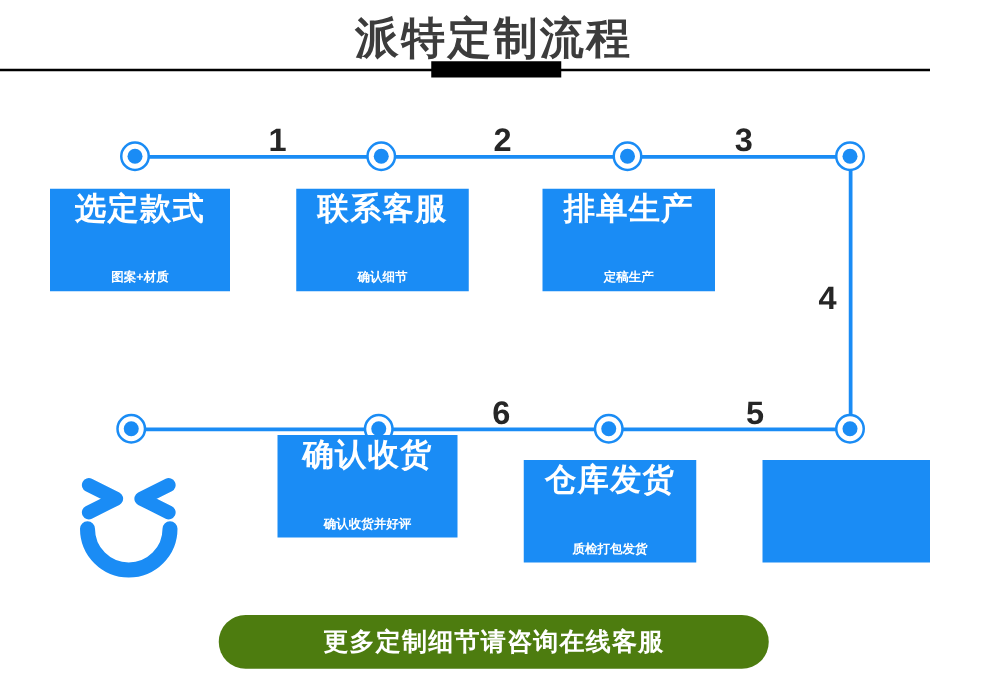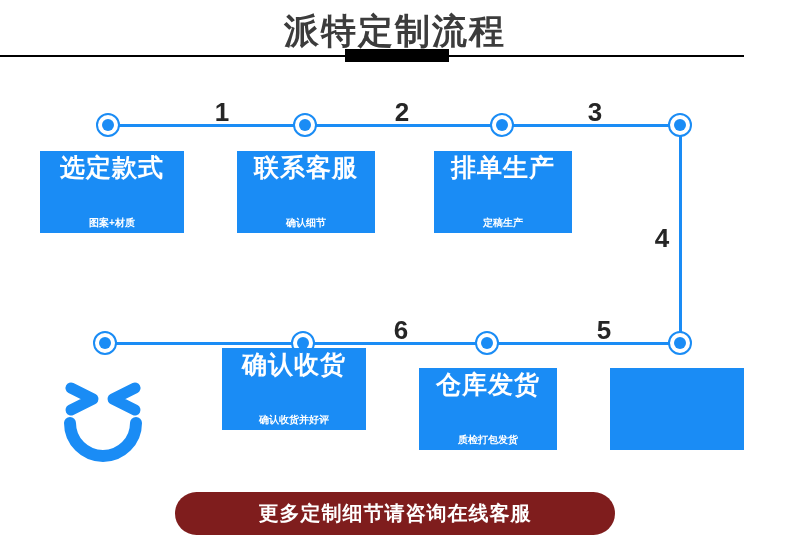--- a/index.html
+++ b/index.html
@@ -132,21 +132,21 @@
   }
 
   
   .cta {
     position: absolute;
     left: 175px;
     top: 492px;
     width: 440px;
     height: 43px;
     border-radius: 22px;
-    background: #7f1d1d;
+    background: #4d7c0f;
     color: #ffffff;
     display: flex;
     align-items: center;
     justify-content: center;
     font-size: 20px;
     font-weight: bold;
     letter-spacing: 1px;
     white-space: nowrap;
     cursor: pointer;
   }

